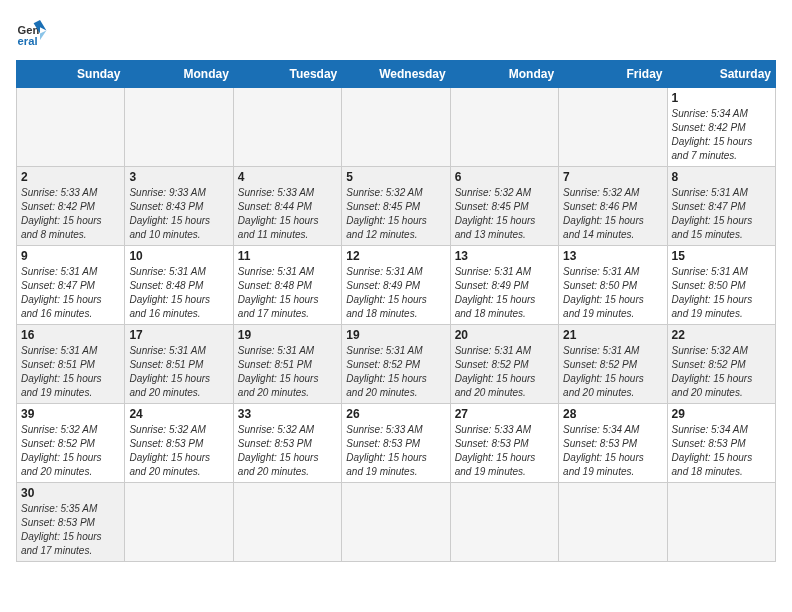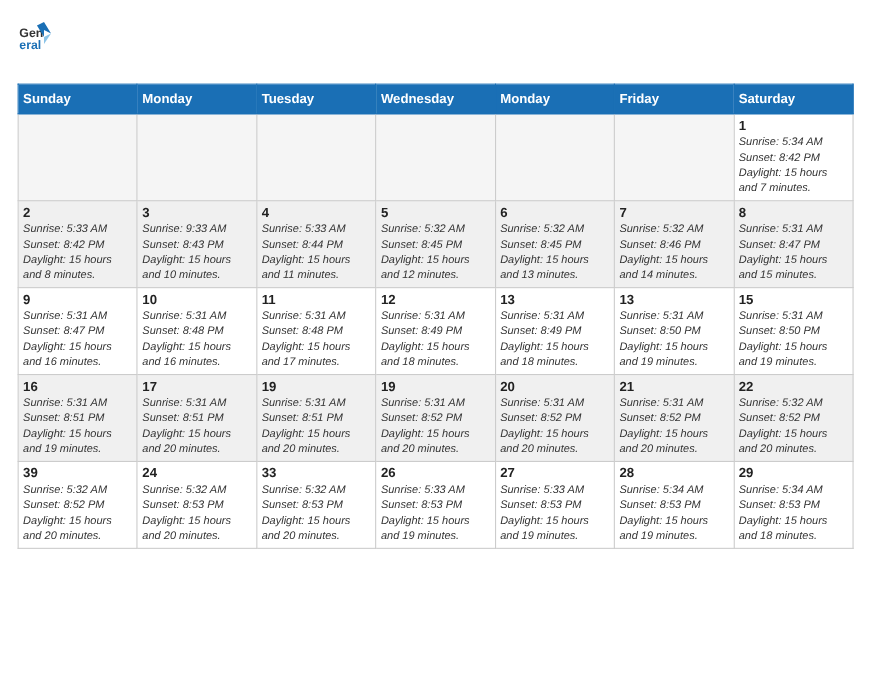--- a/index.html
+++ b/index.html
@@ -7,21 +7,21 @@
       font-family: Arial, sans-serif;
       background: #fff;
       width: 792px;
       min-height: 612px;
       padding: 16px;
     }
     .header-area {
       display: flex;
       justify-content: space-between;
       align-items: center;
-      margin-bottom: 28px;
+      margin-bottom: 12px;
     }
     .logo {
       display: flex;
       align-items: center;
       gap: 4px;
     }
     .logo-text {
       font-size: 18px;
       font-weight: bold;
       color: #333;
@@ -47,21 +47,21 @@
     }
     .calendar {
       width: 100%;
       border-collapse: collapse;
       font-size: 10.5px;
     }
     .calendar th {
       background: #1a6fb5;
       color: #fff;
       padding: 6px 4px;
-      text-align: left;
+      text-align: right;
       font-weight: bold;
       font-size: 12px;
       border: 1px solid #1a6fb5;
     }
     .calendar td {
       border: 1px solid #ccc;
       vertical-align: top;
       padding: 3px 4px;
       width: 108px;
       min-height: 70px;
@@ -337,14 +337,29 @@
 and 19 minutes.</div>
         </td>
         <td>
           <div class="day-number">29</div>
           <div class="day-detail">Sunrise: 5:34 AM
 Sunset: 8:53 PM
 Daylight: 15 hours
 and 18 minutes.</div>
         </td>
       </tr>
+      <tr class="week-row">
+        <td class="shade">
+          <div class="day-number">30</div>
+          <div class="day-detail">Sunrise: 5:35 AM
+Sunset: 8:53 PM
+Daylight: 15 hours
+and 17 minutes.</div>
+        </td>
+        <td class="empty"></td>
+        <td class="empty"></td>
+        <td class="empty"></td>
+        <td class="empty"></td>
+        <td class="empty"></td>
+        <td class="empty"></td>
+      </tr>
     </tbody>
 </table>
 
 </body></html>

